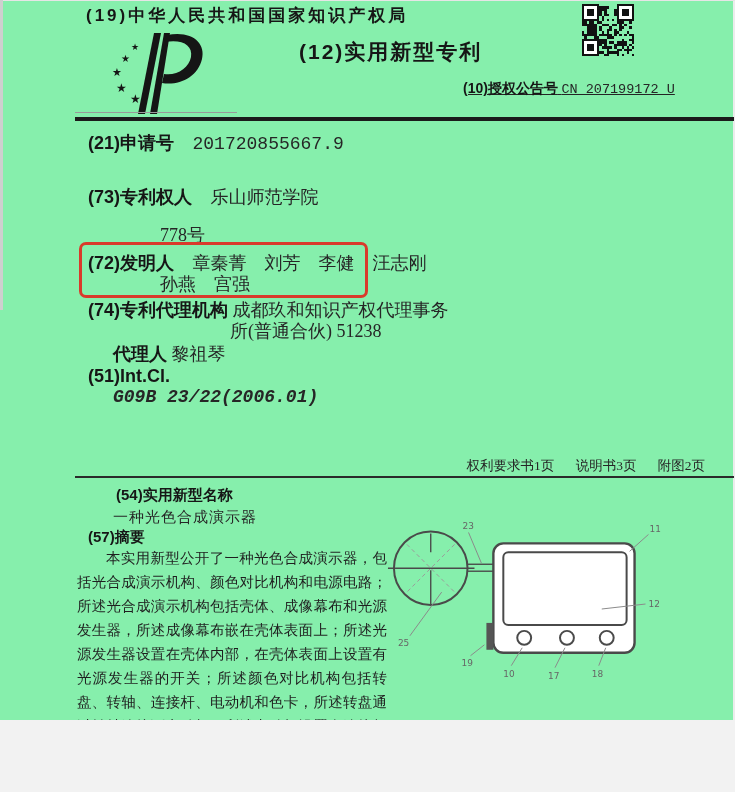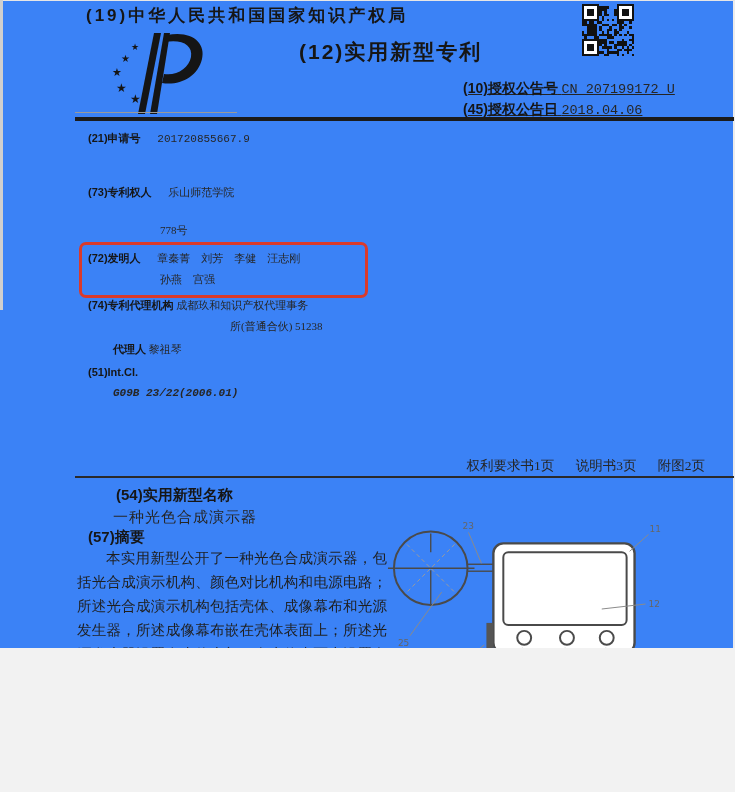--- a/index.html
+++ b/index.html
@@ -1,35 +1,35 @@
 <!DOCTYPE html>
 <html><head>
 <meta charset="utf-8">
 <style>
   html,body{margin:0;padding:0;background:#f2f2f2;}
   .page{
-    position:relative;width:735px;height:648px;margin:0 auto;
-    background:#3b82f6;overflow:hidden;
+    position:relative;width:735px;height:720px;margin:0 auto;
+    background:#86efac;overflow:hidden;
     font-family:"Liberation Serif",serif;color:#242424;
     box-shadow:inset 0 1px 0 #e6e6e6, inset -2px 0 0 #ececec;
   }
   .edge-strip{position:absolute;left:0;top:0;width:3px;height:310px;background:#cfcfcf;}
   .abs{position:absolute;}
   .b{font-family:"Liberation Sans","DejaVu Sans",sans-serif;font-weight:700;color:#161616;}
   .v{font-family:"Liberation Serif","DejaVu Serif",serif;color:#262626;}
   .n{font-family:"Liberation Mono","DejaVu Sans Mono",monospace;color:#262626;}
   .office{left:86px;top:4px;font-size:17px;letter-spacing:3px;}
   .doc-type{left:299px;top:38px;font-size:21px;letter-spacing:2px;}
   .qr{left:580px;top:4px;width:56px;height:52px;}
   .logo{left:104px;top:30px;width:104px;height:86px;}
   .pub-row{font-size:14px;white-space:nowrap;text-decoration:underline;}
   .pub-row .n{font-size:13.5px;}
   .rule-thin-short{left:75px;top:112px;width:162px;height:1px;background:#9a9a9a;}
   .rule-thick{left:75px;top:117px;width:659px;height:4px;background:#1b1b1b;}
-  .row{font-size:11px;white-space:nowrap;}
+  .row{font-size:18px;white-space:nowrap;}
   .row .gap{display:inline-block;width:14px;}
   .italic{font-style:italic;font-weight:700;}
   .red-box{
     left:79px;top:242px;width:283px;height:50px;
     border:3px solid #d93a2b;border-radius:7px;background:transparent;
   }
   .pages-info{left:300px;top:457px;width:405px;text-align:right;font-size:13.5px;}
   .pages-info span{margin-left:18px;}
   .rule2{left:75px;top:476px;width:659px;height:2px;background:#2a2a2a;}
   .sec-label{font-size:15px;}
@@ -222,24 +222,20 @@
       </g>
     </svg>
   </div>
 
   <div class="abs doc-type b">(12)实用新型专利</div>
 
   <div class="abs pub-row" style="left:463px;top:80px;">
     <span class="b">(10)授权公告号</span>
     <span class="n">CN 207199172 U</span>
   </div>
-  <div class="abs pub-row" style="left:463px;top:101px;">
-    <span class="b">(45)授权公告日</span>
-    <span class="n">2018.04.06</span>
-  </div>
 
   <div class="abs rule-thin-short"></div>
   <div class="abs rule-thick"></div>
 
   <div class="abs row" style="left:88px;top:131px;">
     <span class="b">(21)申请号</span><span class="gap"></span>
     <span class="n">201720855667.9</span>
   </div>
 
 

